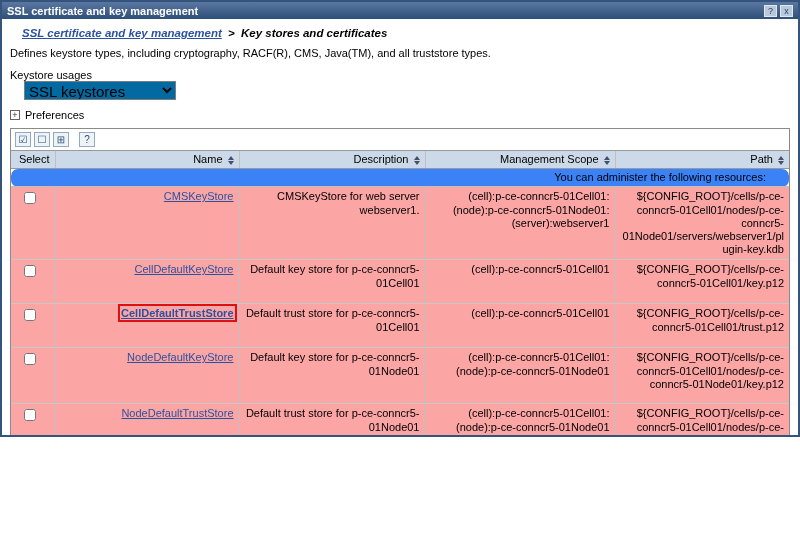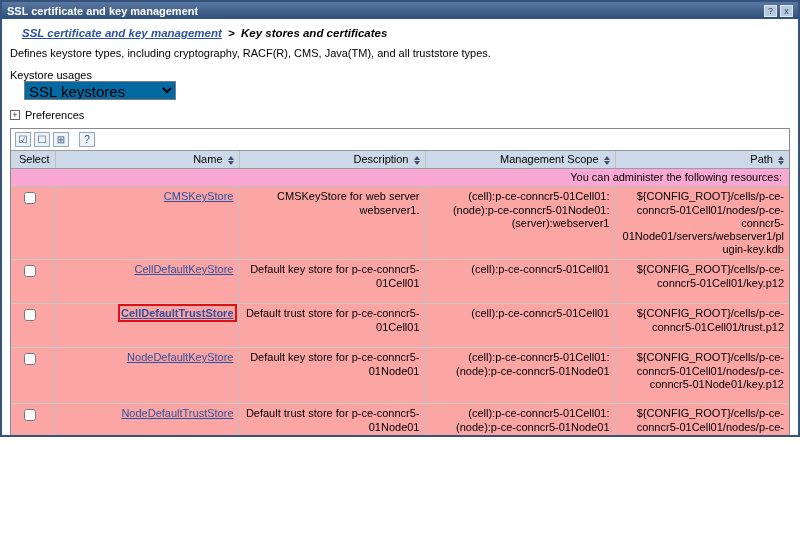--- a/index.html
+++ b/index.html
@@ -71,21 +71,21 @@
   .t-icon-gap { margin-left: 7px; }
   table { border-collapse: collapse; width: 100%; table-layout: fixed; }
   th, td {
     border-left: 1px solid #c0c0c0;
     padding: 3px 5px; vertical-align: top; text-align: right;
     font-weight: normal; line-height: 1.2;
     overflow-wrap: anywhere;
   }
   th:first-child, td:first-child { border-left: none; }
   .head-row th { background: #ccd9e8; border-bottom: 1px solid #9a9a9a; padding: 2px 5px; white-space: nowrap; overflow: hidden; }
-  .caption-row td { background: #f9a8d4; border-bottom: 1px solid #c0c0c0; padding: 2px 7px; }
+  .caption-row td { background: #3b82f6; border-bottom: 1px solid #c0c0c0; padding: 2px 23px; border-radius: 7px; }
   tbody td { border-bottom: 1px solid #c9c9c9; background: #fca5a5; }
   tbody tr:nth-child(1) { height: 70px; }
   tbody tr:nth-child(2) { height: 44px; }
   tbody tr:nth-child(3) { height: 44px; }
   tbody tr:nth-child(4) { height: 56px; }
   tbody tr:nth-child(5) { height: 56px; }
   tbody tr:nth-child(6) { height: 42px; }
   .footer-row td { background: #edebdd; border-top: 1px solid #999; padding: 4px 8px 5px; }
   a.link { color: #2a52a0; text-decoration: underline; cursor: pointer; }
   .highlighted { outline: 2px solid #dd1111; outline-offset: 1px; font-weight: bold; }

